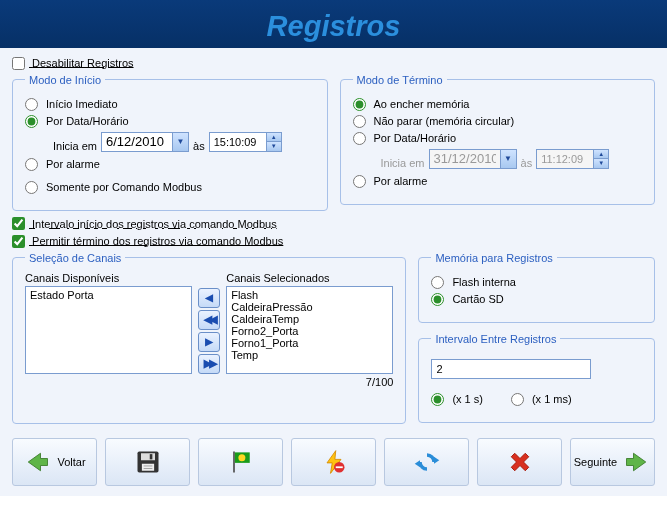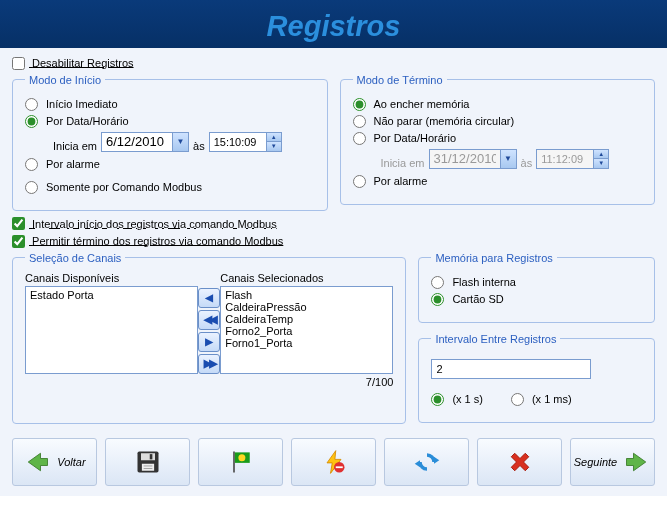--- a/index.html
+++ b/index.html
@@ -21,29 +21,29 @@
   .spinner { display: inline-flex; align-items: stretch; border: 1px solid #7a9ccf; background: #fff; height: 20px; }
   .spinner input { border: none; padding: 0 4px; width: 56px; font-size: 11px; }
   .spinner .btns { display: flex; flex-direction: column; border-left: 1px solid #7a9ccf; }
   .spinner .btns div { width: 14px; height: 9px; background: linear-gradient(#cfe3ff,#a8c8f0); display: flex; align-items: center; justify-content: center; font-size: 6px; color: #204a9a; cursor: pointer; }
   .spinner .btns div:first-child { border-bottom: 1px solid #7a9ccf; }
   .disabled { color: #999; }
   .disabled input { color: #999; background: #f5f5f5; }
   .listbox { border: 1px solid #7a9ccf; background: #fff; height: 88px; overflow: auto; padding: 2px; }
   .listbox div { padding: 0 2px; }
   .transfer-btn { width: 22px; height: 20px; border: 1px solid #6a8fc8; border-radius: 3px; background: linear-gradient(#eaf2ff,#c5daf7); display: flex; align-items: center; justify-content: center; color: #1a4db0; font-weight: bold; cursor: pointer; font-size: 10px; margin-bottom: 2px; }
-  .channel-area { display: flex; gap: 0; align-items: flex-start; }
+  .channel-area { display: flex; gap: 6px; align-items: flex-start; }
   .channel-col { flex: 1; }
   .channel-label { margin-bottom: 2px; }
   .count { text-align: right; margin-top: 2px; }
   .chk { accent-color: #2b8f2b; }
   .rdo { accent-color: #2b8f2b; }
   .interval-input { border: 1px solid #7a9ccf; padding: 2px 4px; width: 160px; height: 20px; font-size: 11px; }
   .footer { display: flex; gap: 8px; padding: 6px 12px 10px 12px; background: #f0f4fb; align-items: stretch; }
-  .footer-btn { flex: 1; height: 48px; border: 1px solid #b8c8e0; border-radius: 3px; background: linear-gradient(#f8fbff,#dbe6f5); display: flex; align-items: center; justify-content: center; gap: 6px; cursor: pointer; font-size: 11px; font-style: italic; }
+  .footer-btn { flex: 1; height: 48px; border: 1px solid #b8c8e0; border-radius: 3px; background: linear-gradient(#f8fbff,#dbe6f5); display: flex; align-items: center; justify-content: center; gap: 6px; cursor: pointer; font-size: 11px; }
   .footer-btn svg { width: 28px; height: 28px; }
   input[type=checkbox], input[type=radio] { margin: 0 4px 0 0; vertical-align: middle; }
 </style>
 </head>
 <body>
 
 <div class="header">
   <h1>Registros</h1>
 </div>
 
@@ -160,20 +160,21 @@
               </div>
           </div>
           <div class="channel-col">
             <div class="channel-label">Canais Selecionados</div>
             <div class="listbox" id="sel-list">
                 <div>Flash</div>
                 <div>CaldeiraPressão</div>
                 <div>CaldeiraTemp</div>
                 <div>Forno2_Porta</div>
                 <div>Forno1_Porta</div>
+                <div>Temp</div>
               </div>
             <div class="count">7/100</div>
           </div>
         </div>
       </fieldset>
     </div>
     <div style="flex:0.9; display:flex; flex-direction:column; gap:10px;">
       <fieldset>
         <legend>Memória para Registros</legend>
         <div class="radio-line">

